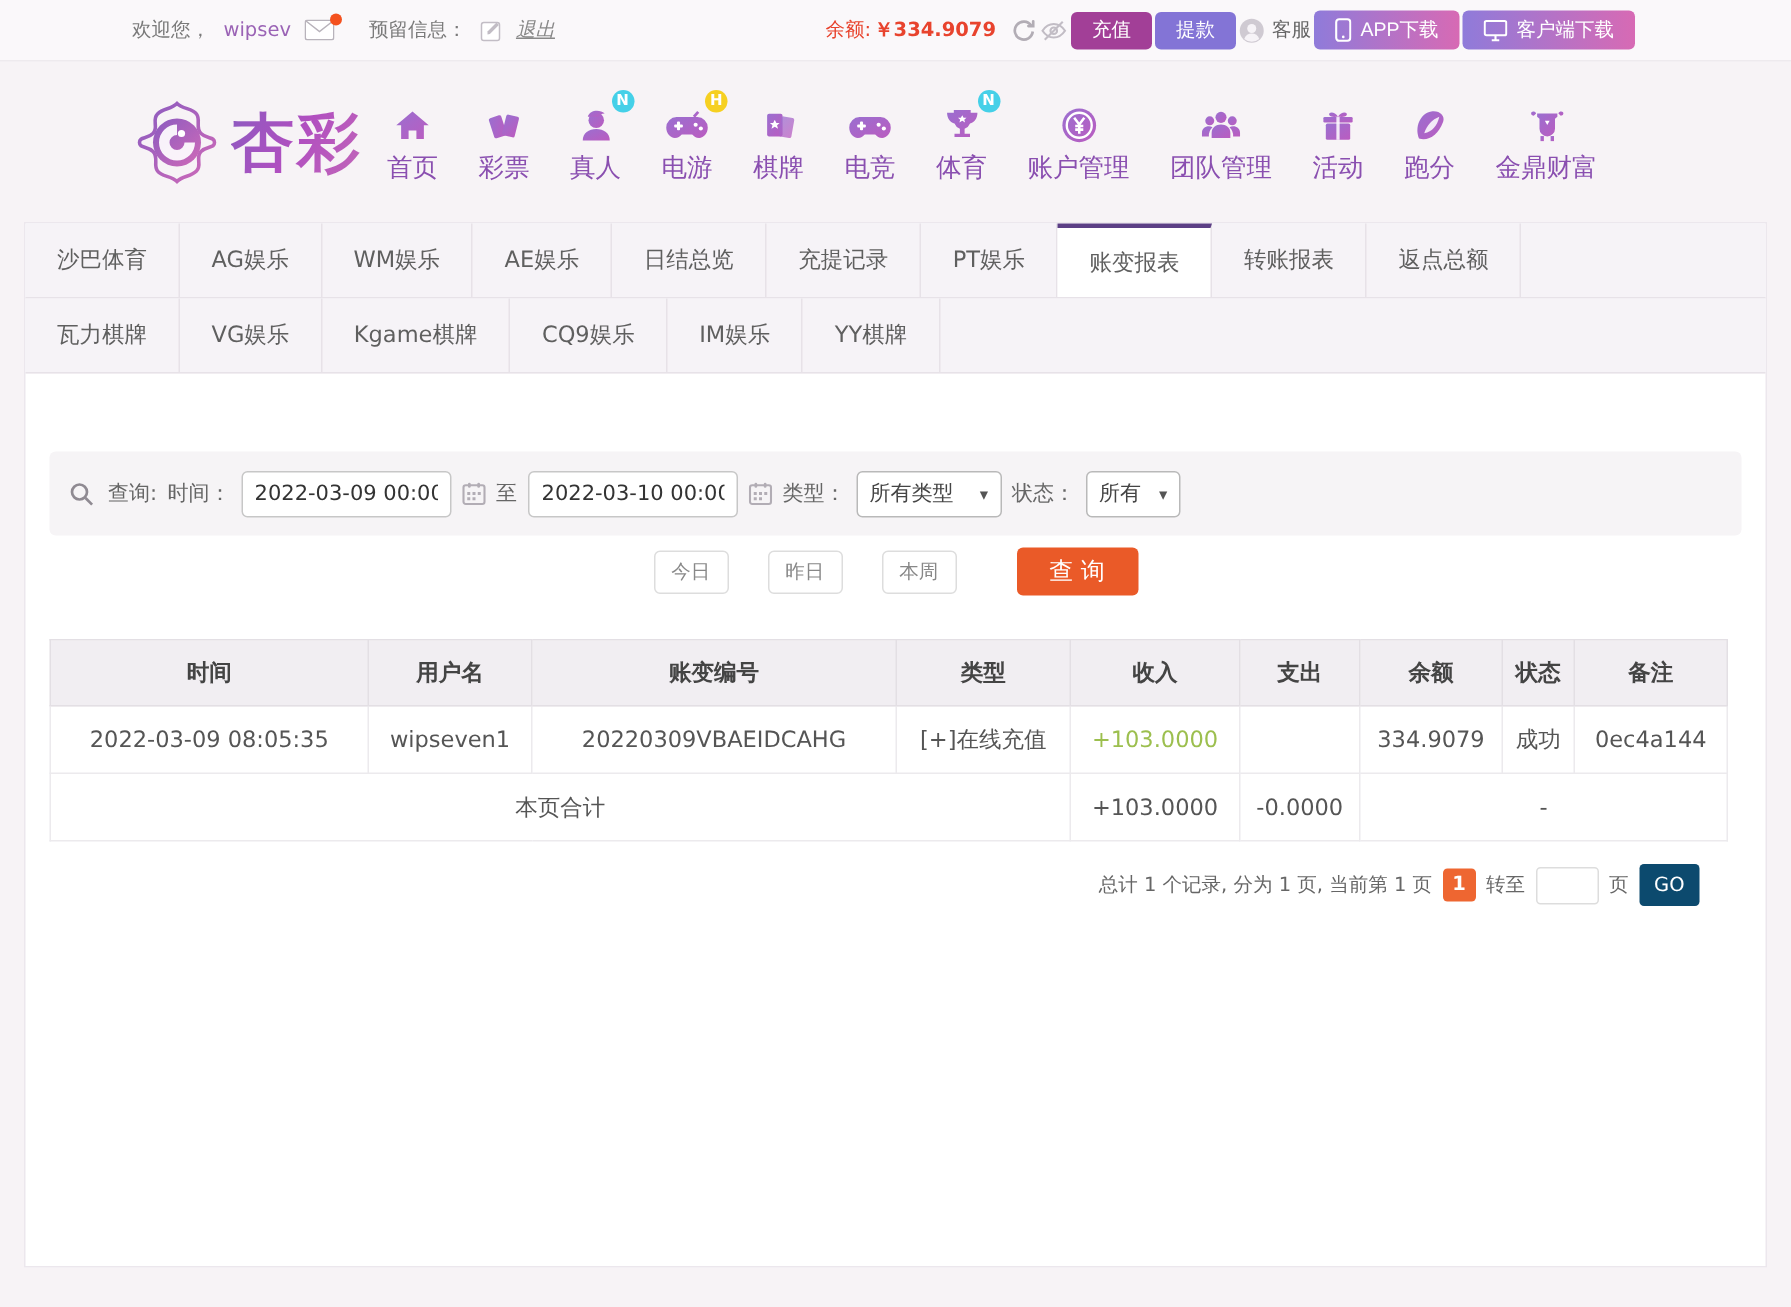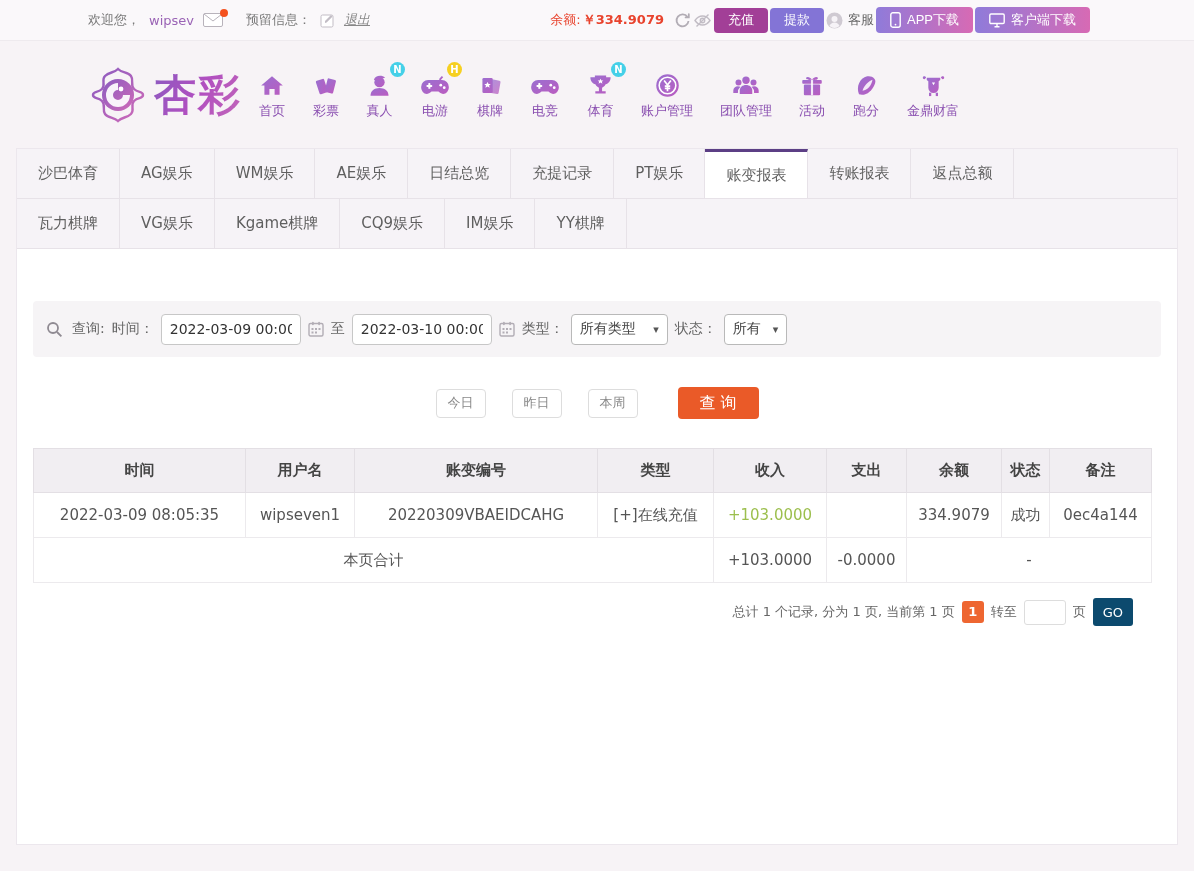--- a/index.html
+++ b/index.html
@@ -24,21 +24,21 @@
   .service { display:inline-flex; align-items:center; gap:5px; color:#666; cursor:pointer; }
 
   
   .nav-section { height:107px; display:flex; align-items:center; padding:0 60px 0 88px; }
   .brand { display:flex; align-items:center; gap:6px; cursor:pointer; }
   .brand-text { font-size:42px; font-weight:bold;
        background:linear-gradient(120deg,#8a5bc0,#b14fc0,#c368b8);
        -webkit-background-clip:text; background-clip:text; color:transparent; letter-spacing:2px; }
   .nav-list { display:flex; align-items:flex-end; margin-left:16px; gap:27px; }
   .nav-item { display:flex; flex-direction:column; align-items:center; gap:3px; cursor:pointer; }
-  .nav-label { font-size:13px; color:#8a4fb0; white-space:nowrap; }
+  .nav-label { font-size:17px; color:#8a4fb0; white-space:nowrap; }
   .nav-ico { position:relative; height:30px; display:flex; align-items:flex-end; }
   .badge { position:absolute; top:-7px; right:-12px; width:15px; height:15px; border-radius:50%;
            font-size:10px; font-weight:bold; color:#fff; text-align:center; line-height:15px; }
   .badge-n { background:#45d0e8; }
   .badge-h { background:#f6d021; }
 
   
   .card { margin:0 16px; background:#fff; border:1px solid #ece7ed; height:697px; }
   .tabs-row { display:flex; background:#f6f3f7; border-bottom:1px solid #e7e2e8; height:50px; }
   .tab { padding:0 21px; line-height:49px; font-size:15px; color:#5f5f5f; border-right:1px solid #e7e2e8;
@@ -49,21 +49,21 @@
   .filter-bar { margin:52px 16px 0; background:#f6f4f6; border-radius:4px; height:56px;
                 display:flex; align-items:center; padding:0 13px; gap:7px; font-size:14px; color:#666; }
   .f-label { white-space:nowrap; }
   .input-date { width:140px; height:31px; border:1px solid #c7c7c7; border-radius:4px; padding:0 8px;
                 font-size:14px; color:#333; background:#fff; font-family:inherit; }
   .select-box { height:31px; border:1px solid #b9b9b9; border-radius:4px; background:#fff;
                 display:inline-flex; align-items:center; padding:0 8px; gap:12px; color:#444; font-size:14px; cursor:pointer; }
   .chev { font-size:11px; color:#555; }
 
   
-  .quick-btns { margin-top:30px; display:flex; justify-content:center; align-items:center; gap:26px; }
+  .quick-btns { margin-top:8px; display:flex; justify-content:center; align-items:center; gap:26px; }
   .btn-ghost { height:29px; padding:0 11px; background:#fff; border:1px solid #ddd; border-radius:4px;
                color:#888; font-size:13px; cursor:pointer; font-family:inherit; }
   .btn-primary { height:32px; width:81px; background:#ea5a28; border:none; color:#fff; border-radius:4px;
                  font-size:16px; cursor:pointer; font-family:inherit; margin-left:14px; }
 
   
   table.report { margin:29px 16px 0; border-collapse:collapse; width:1118px; table-layout:fixed;
                  font-size:15px; color:#555; }
   table.report th { background:#f1eef2; font-weight:bold; color:#444; height:44px;
                     border:1px solid #e3dfe4; text-align:center; }

